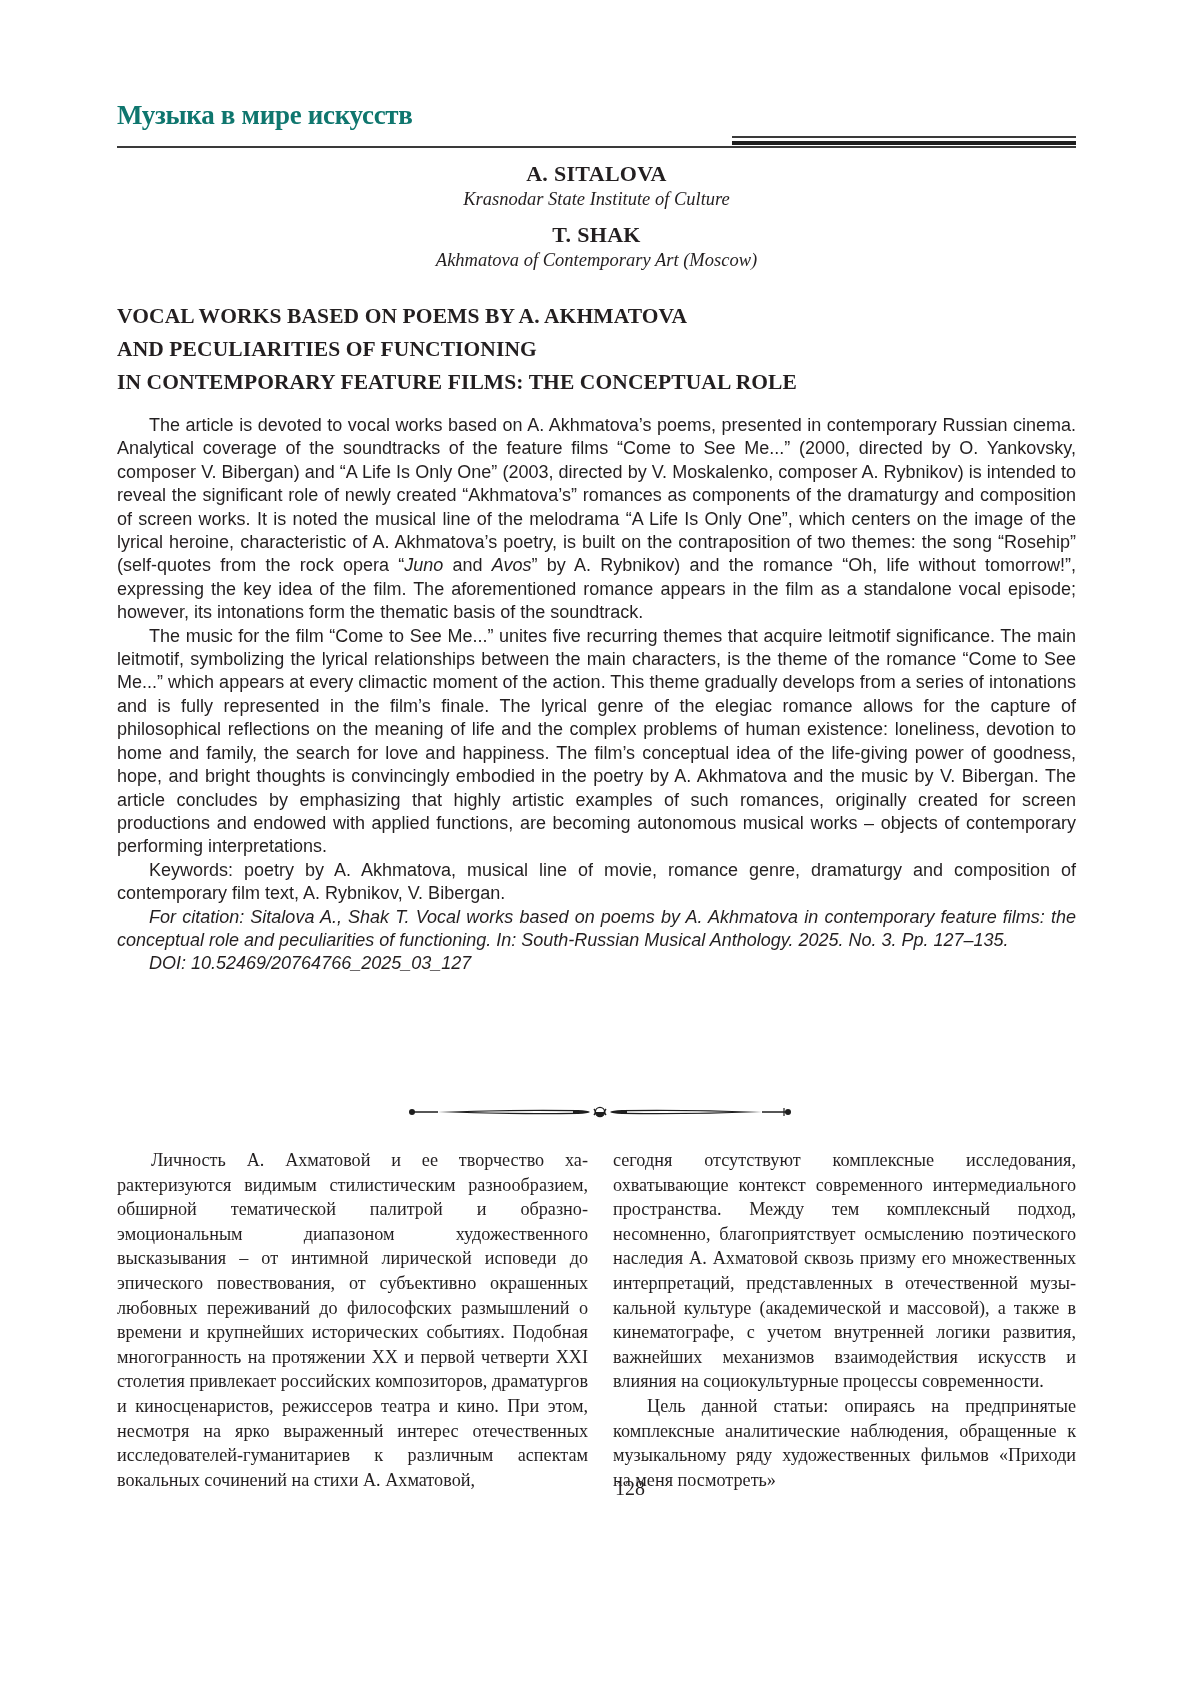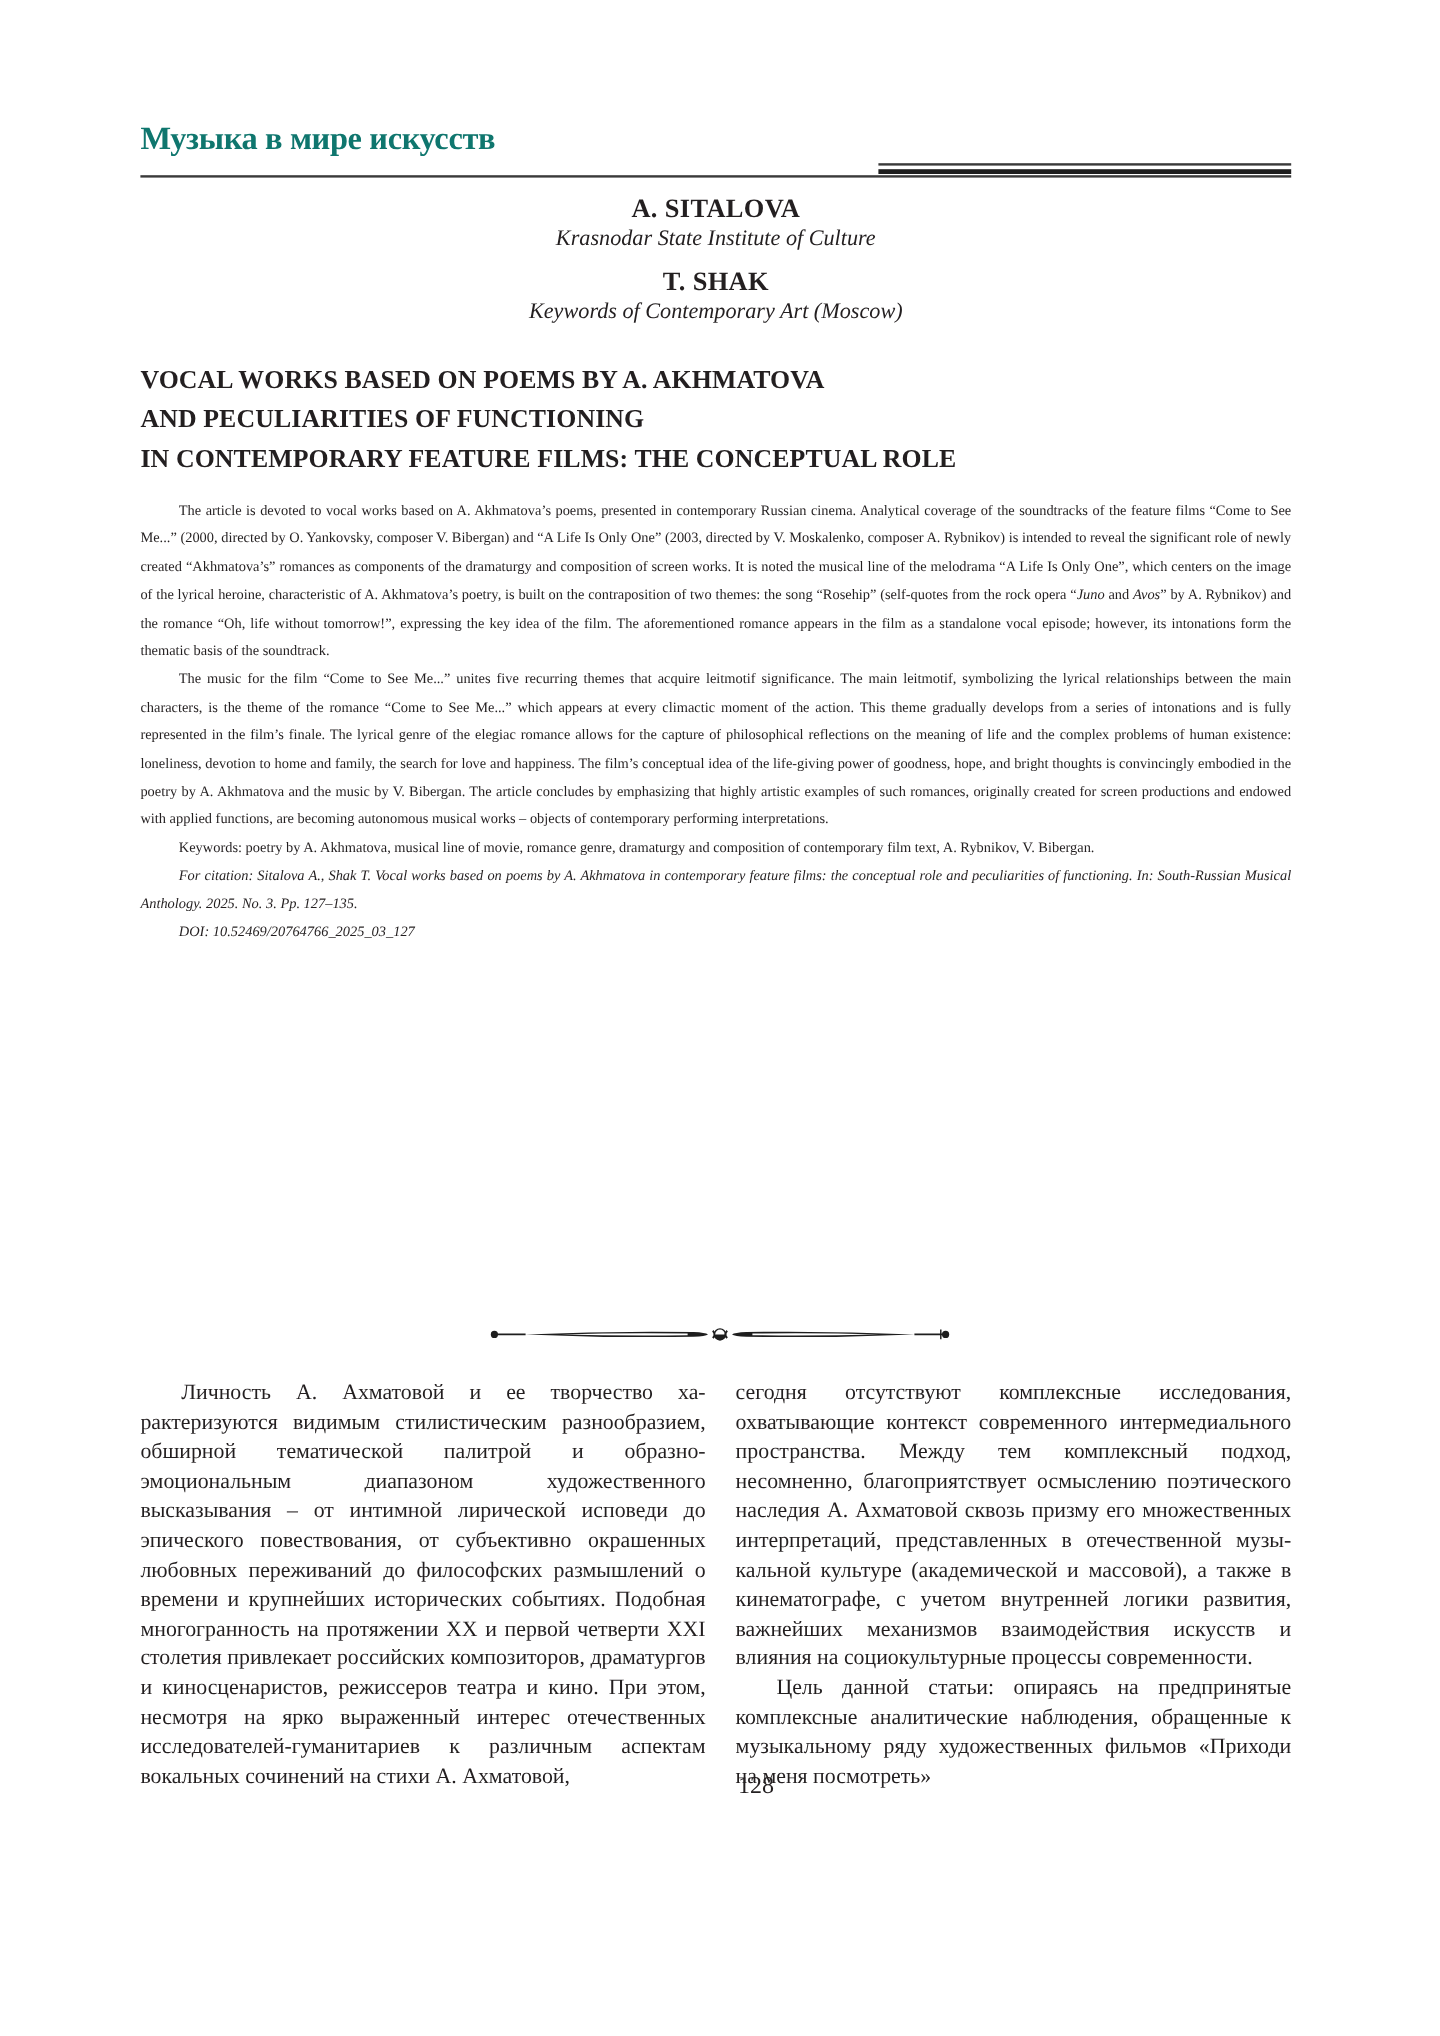--- a/index.html
+++ b/index.html
@@ -35,22 +35,22 @@
   
   .title {
     position: absolute; left: 117px; top: 300px; width: 959px; text-align: left;
     font-family: "Liberation Serif", serif; font-weight: bold;
     font-size: 21.5px; line-height: 33px; letter-spacing: 0.1px;
   }
 
   
   .abstract {
     position: absolute; left: 117px; top: 414px; width: 959px;
-    font-family: Liberation Serif, serif;
-    font-size: 12px; line-height: 23.4px; text-align: justify;
+    font-family: Liberation Sans, sans-serif;
+    font-size: 18px; line-height: 23.4px; text-align: justify;
   }
   .abstract p { margin: 0; text-indent: 32px; }
   .abstract .line-fix { text-align-last: left; }
   .abstract .citation { font-style: italic; }
   .abstract em { font-style: italic; }
 
   
   .ornament {
     position: absolute; left: 408px; top: 1104px; width: 384px; height: 14px;
   }
@@ -83,21 +83,21 @@
 
   <div class="running-head">Музыка в мире искусств</div>
   <div class="rule top-thin"></div>
   <div class="rule top-thick"></div>
   <div class="rule main"></div>
 
   <div class="authors">
     <div class="author-name">A. SITALOVA</div>
     <div class="author-aff">Krasnodar State Institute of Culture</div>
     <div class="author-name">T. SHAK</div>
-    <div class="author-aff">Keywords of Contemporary Art (Moscow)</div>
+    <div class="author-aff">Akhmatova of Contemporary Art (Moscow)</div>
   </div>
 
   <div class="title">
     <div>VOCAL WORKS BASED ON POEMS BY A. AKHMATOVA</div>
     <div>AND PECULIARITIES OF FUNCTIONING</div>
     <div>IN CONTEMPORARY FEATURE FILMS: THE CONCEPTUAL ROLE</div>
   </div>
 
   <div class="abstract">
     <p class="line-fix"><span>The article is devoted to vocal works based on A. Akhmatova’s poems, presented in contemporary Russian cinema. Analytical coverage of the soundtracks of the feature films “Come to See Me...” (2000, directed by O. Yankovsky, composer V. Bibergan) and “A Life Is Only One” (2003, directed by V. Moskalenko, composer A. Rybnikov) is intended to reveal the significant role of newly created “Akhmatova’s” romances as components of the dramaturgy and composition of screen works. It is noted the musical line of the melodrama “A Life Is Only One”, which centers on the image of the lyrical heroine, characteristic of A. Akhmatova’s poetry, is built on the contraposition of two themes: the song “Rosehip” (self-quotes from the rock opera “</span><em>Juno</em><span> and </span><em>Avos</em><span>” by A. Rybnikov) and the romance “Oh, life without tomorrow!”, expressing the key idea of the film. The aforementioned romance appears in the film as a standalone vocal episode; however, its intonations form the thematic basis of the soundtrack.</span></p>

